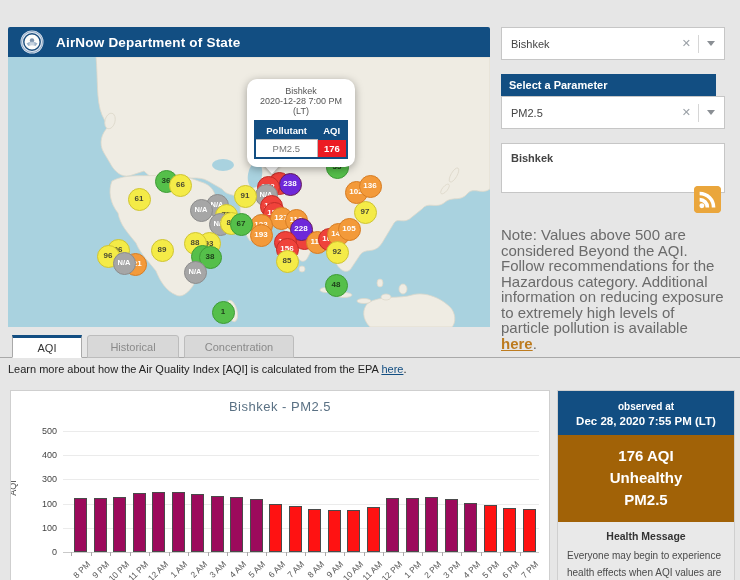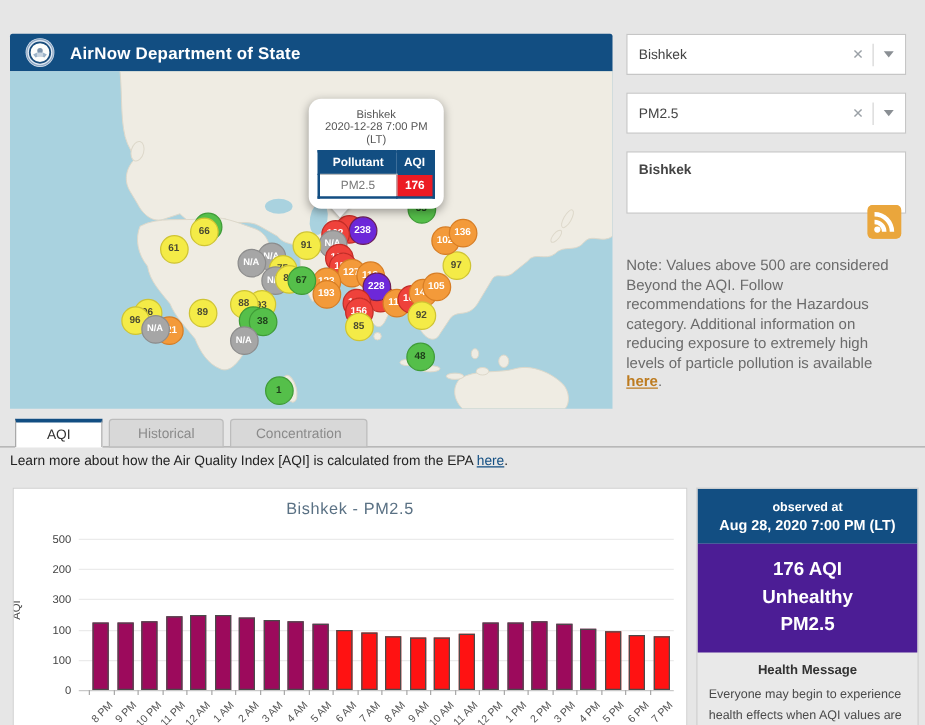--- a/index.html
+++ b/index.html
@@ -46,21 +46,21 @@
   .combo { background:#fff; border:1px solid #c6c6c6; height:33px; width:224px;
     display:flex; align-items:center; position:relative; }
   .combo .val { font-size:11px; color:#444; padding-left:9px; flex:1; }
   .combo .clear { color:#9aa0a6; font-size:11px; padding:0 7px; cursor:pointer; }
   .combo .sep { width:1px; height:18px; background:#d6d6d6; }
   .combo .caret { width:0; height:0; border-left:4px solid transparent; border-right:4px solid transparent;
     border-top:5px solid #8a8f94; margin:0 9px 0 8px; }
   .feedbox { background:#fff; border:1px solid #c6c6c6; width:224px; height:50px; margin-top:14px; position:relative; }
   .feedbox .feed-title { font-size:11px; font-weight:bold; color:#444; padding:8px 0 0 9px; }
   .rss { position:absolute; right:3px; bottom:-21px; width:27px; height:27px; border-radius:4px; background:#eaa63c; }
-  .note { margin-top:34px; font-size:12px; color:#6b6b6b; line-height:15.5px; width:224px; }
+  .note { margin-top:34px; font-size:15px; color:#6b6b6b; line-height:15.5px; width:224px; }
   .note a { color:#bd7b1f; font-weight:bold; text-decoration:underline; }
 
   
   .tabline { position:absolute; left:0; top:335px; width:740px; border-bottom:1px solid #a9a9a9; }
   .tabs { position:absolute; left:12px; top:313px; height:23px; display:flex; z-index:2; }
   .tab { height:23px; font-size:11px; display:flex; align-items:center; justify-content:center;
     margin-right:5px; cursor:pointer; }
   .tab.active { width:70px; background:#fff; border:1px solid #a9a9a9; border-top:3px solid #124e82;
     border-bottom:1px solid #fff; color:#333; }
   .tab.inactive { background:#d8d8d8; border:1px solid #bcbcbc; color:#8a8a8a; border-radius:3px 3px 0 0; }
@@ -83,21 +83,21 @@
   .xlab { position:absolute; width:90px; text-align:right; font-size:8.5px; color:#555;
     transform:rotate(-45deg); transform-origin:100% 0; white-space:nowrap; }
 
   
   .cc { position:absolute; left:557px; top:368px; width:178px; height:212px;
     background:#e9e9e9; border:1px solid #cfcfcf; overflow:hidden; }
   .cc-head { background:#124e82; color:#fff; text-align:center; padding:7px 4px 8px 4px; }
   .cc-head .l1 { font-size:12.5px; font-weight:bold; }
   .cc-head .l2 { font-size:10px; font-weight:bold; margin-top:3px; }
   .cc-head .l3 { font-size:11.5px; font-weight:bold; margin-top:3px; }
-  .cc-red { background:#4c1d95; color:#fff; text-align:center; padding:12px 4px 14px 4px; }
+  .cc-red { background:#a16207; color:#fff; text-align:center; padding:12px 4px 14px 4px; }
   .cc-red div { font-size:15px; font-weight:bold; margin-top:5px; }
   .cc-red div:first-child { margin-top:0; }
   .cc-health { padding:8px 9px; }
   .cc-health .ht { text-align:center; font-size:10.5px; font-weight:bold; color:#333; }
   .cc-health .hp { margin-top:6px; font-size:10px; color:#4a4a4a; line-height:16.5px; }
 </style>
 </head>
 <body>
 
 <div id="stage">
@@ -166,21 +166,21 @@
         <div class="marker m-red" style="left: 309.5px; top: 170.5px;">163</div>
         <div class="marker m-orange" style="left: 318.5px; top: 165.5px;">144</div>
         <div class="marker m-orange" style="left: 329.5px; top: 160.5px;">105</div>
         <div class="marker m-yellow" style="left: 317.5px; top: 183.5px;">92</div>
         <div class="marker m-yellow" style="left: 345.5px; top: 143.5px;">97</div>
         <div class="marker m-orange" style="left: 336.5px; top: 123.5px;">102</div>
         <div class="marker m-orange" style="left: 350.5px; top: 117.5px;">136</div>
         <div class="marker m-green" style="left: 317.5px; top: 98.5px;">35</div>
         <div class="marker m-green" style="left: 316.5px; top: 216.5px;">48</div>
         <div class="marker m-green" style="left: 146.5px; top: 112.5px;">36</div>
-        <div class="marker m-yellow" style="left: 144px; top: 116.5px;">66</div>
+        <div class="marker m-yellow" style="left: 161px; top: 116.5px;">66</div>
         <div class="marker m-yellow" style="left: 119.5px; top: 130.5px;">61</div>
         <div class="marker m-yellow" style="left: 225.5px; top: 127.5px;">91</div>
         <div class="marker m-gray" style="left: 197.5px; top: 136.5px;">N/A</div>
         <div class="marker m-gray" style="left: 181.5px; top: 141.5px;">N/A</div>
         <div class="marker m-yellow" style="left: 206.5px; top: 146.5px;">75</div>
         <div class="marker m-gray" style="left: 200.5px; top: 155.5px;">N/A</div>
         <div class="marker m-yellow" style="left: 211.5px; top: 154.5px;">87</div>
         <div class="marker m-green" style="left: 221.5px; top: 155.5px;">67</div>
         <div class="marker m-yellow" style="left: 189.5px; top: 175px;">93</div>
         <div class="marker m-yellow" style="left: 175.5px; top: 174.5px;">88</div>
@@ -217,20 +217,21 @@
 
   <div class="side">
     <div class="combo">
       <div class="val">Bishkek</div>
       <div class="clear">✕</div>
       <div class="sep"></div>
       <div class="caret"></div>
     </div>
 
     <div style="height:14px"></div>
+    <div class="blue-bar">Select a Parameter</div>
     <div class="combo">
       <div class="val">PM2.5</div>
       <div class="clear">✕</div>
       <div class="sep"></div>
       <div class="caret"></div>
     </div>
 
     <div class="feedbox">
       <div class="feed-title">Bishkek</div>
       <svg class="rss" viewBox="0 0 24 24">
@@ -262,21 +263,21 @@
     <div id="plot">
         <div class="gridline zero" style="left: 52px; width: 476px; top: 161px;"></div>
         <div class="ytick" style="left: 12px; top: 156px;">0</div>
         <div class="gridline" style="left: 52px; width: 476px; top: 136.8px;"></div>
         <div class="ytick" style="left: 12px; top: 131.8px;">100</div>
         <div class="gridline" style="left: 52px; width: 476px; top: 112.6px;"></div>
         <div class="ytick" style="left: 12px; top: 107.6px;">100</div>
         <div class="gridline" style="left: 52px; width: 476px; top: 88.4px;"></div>
         <div class="ytick" style="left: 12px; top: 83.4px;">300</div>
         <div class="gridline" style="left: 52px; width: 476px; top: 64.2px;"></div>
-        <div class="ytick" style="left: 12px; top: 59.2px;">200</div>
+        <div class="ytick" style="left: 12px; top: 59.2px;">400</div>
         <div class="gridline" style="left: 52px; width: 476px; top: 40px;"></div>
         <div class="ytick" style="left: 12px; top: 35px;">500</div>
         <div class="bar" style="left: 63.25px; top: 107.276px; width: 13px; height: 53.724px; background: rgb(156, 10, 92);"></div>
         <div class="xtick" style="left: 60px; top: 161px;"></div>
         <div class="xlab" style="left: -16.25px; top: 168px;">8 PM</div>
         <div class="bar" style="left: 82.75px; top: 107.276px; width: 13px; height: 53.724px; background: rgb(156, 10, 92);"></div>
         <div class="xtick" style="left: 79.5px; top: 161px;"></div>
         <div class="xlab" style="left: 3.25px; top: 168px;">9 PM</div>
         <div class="bar" style="left: 102.25px; top: 105.824px; width: 13px; height: 55.176px; background: rgb(156, 10, 92);"></div>
         <div class="xtick" style="left: 99px; top: 161px;"></div>
@@ -343,21 +344,21 @@
         <div class="xlab" style="left: 412.75px; top: 168px;">6 PM</div>
         <div class="bar" style="left: 511.75px; top: 118.408px; width: 13px; height: 42.592px; background: rgb(255, 18, 18);"></div>
         <div class="xtick" style="left: 508.5px; top: 161px;"></div>
         <div class="xlab" style="left: 432.25px; top: 168px;">7 PM</div>
       </div>
   </div>
 
   <div class="cc">
     <div class="cc-head">
       <div class="l2">observed at</div>
-      <div class="l3">Aug 28, 2020 7:00 PM (LT)</div>
+      <div class="l3">Dec 28, 2020 7:55 PM (LT)</div>
     </div>
     <div class="cc-red">
       <div>176 AQI</div>
       <div>Unhealthy</div>
       <div>PM2.5</div>
     </div>
     <div class="cc-health">
       <div class="ht">Health Message</div>
       <div class="hp">Everyone may begin to experience health effects when AQI values are between 151 and 200. Members of sensitive groups may experience more serious health effects.</div>
     </div>

